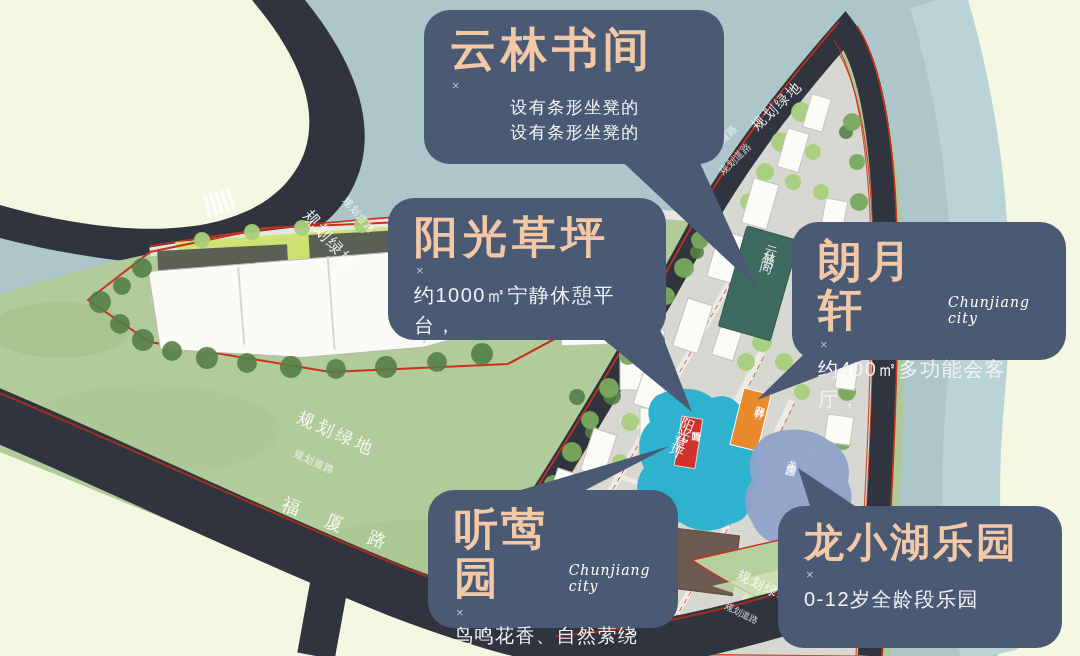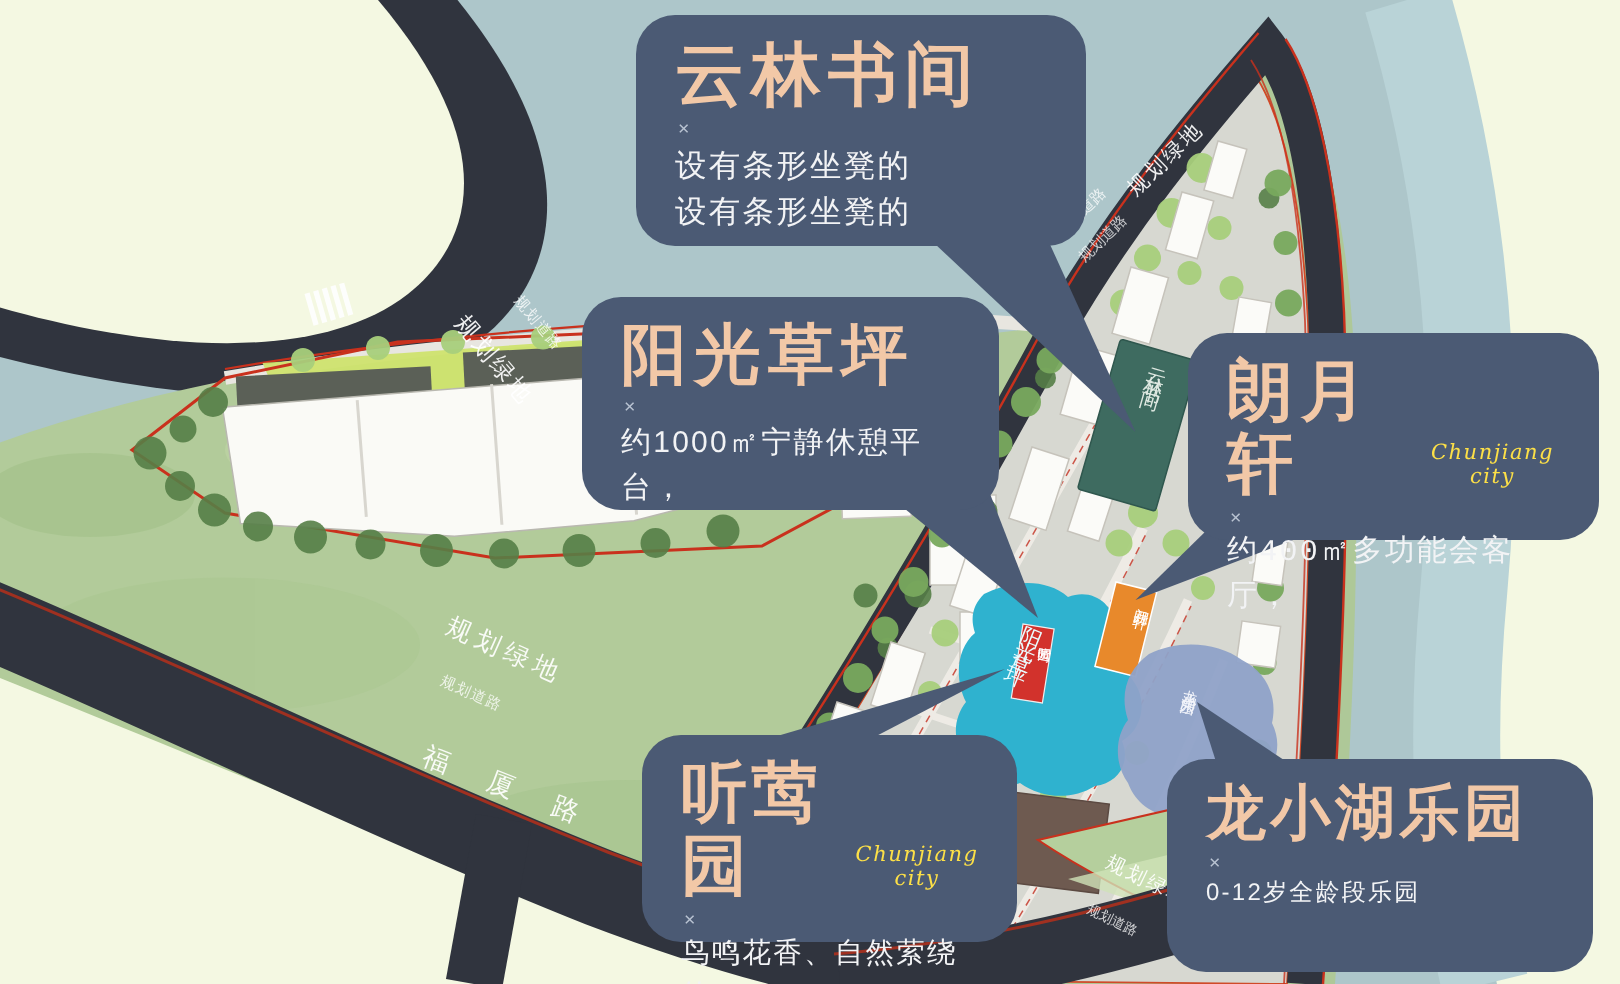--- a/index.html
+++ b/index.html
@@ -26,30 +26,30 @@
   #z-sunlawn  {left:686px;top:406px;font-size:14px;letter-spacing:9px;transform:rotate(22deg);color:#eafcff;}
   #z-langyue  {left:756px;top:396px;font-size:10px;letter-spacing:2px;transform:rotate(14deg);}
   #z-tingying {left:691px;top:423px;font-size:9px;letter-spacing:1px;transform:rotate(8deg);}
   #z-longxiaohu{left:788px;top:450px;font-size:10px;letter-spacing:2px;transform:rotate(13deg);color:#f2f4fa;}
 
   
   .callout{position:absolute;background:#4b5a74;border-radius:26px;color:#f2f3f5;
            box-sizing:border-box;padding:14px 24px 12px 26px;}
   .callout .title-row{display:flex;align-items:flex-end;gap:12px;}
   .callout .title{font-weight:bold;color:#f2c8a7;letter-spacing:5px;line-height:1.12;}
-  .callout .wm{font-family:"DejaVu Serif",serif;font-style:italic;color:#fde047;
-               font-size:14px;padding-bottom:9px;letter-spacing:1px;text-align:center;}
+  .callout .wm{font-family:"DejaVu Serif",serif;font-style:italic;color:#ffffff;
+               font-size:14px;padding-bottom:9px;letter-spacing:1px;}
   .callout .xmark{color:#b9c3d2;font-size:13px;line-height:1;margin:3px 0 3px 2px;}
   .callout .line{letter-spacing:1.5px;line-height:1.5;}
 
-  #c1{left:424px;top:10px;width:300px;height:154px;}   #c1 .title{font-size:46px;} #c1 .line{font-size:21px;}
+  #c1{left:424px;top:10px;width:300px;height:154px;}   #c1 .title{font-size:46px;} #c1 .line{font-size:17px;text-align:center;}
   #c2{left:388px;top:198px;width:278px;height:142px;}  #c2 .title{font-size:44px;} #c2 .line{font-size:20px;}
-  #c3{left:792px;top:222px;width:274px;height:138px;}  #c3 .title{font-size:44px;} #c3 .line{font-size:20px;font-family:Liberation Mono, monospace;}
+  #c3{left:792px;top:222px;width:274px;height:138px;}  #c3 .title{font-size:44px;} #c3 .line{font-size:20px;}
   #c4{left:428px;top:490px;width:250px;height:138px;}  #c4 .title{font-size:44px;letter-spacing:3px;} #c4 .line{font-size:19px;}
-  #c5{left:778px;top:506px;width:284px;height:142px;}  #c5 .title{font-size:40px;letter-spacing:3px;} #c5 .line{font-size:16px;}
+  #c5{left:778px;top:506px;width:284px;height:142px;}  #c5 .title{font-size:40px;letter-spacing:3px;} #c5 .line{font-size:20px;}
 </style>
 </head>
 <body>
 
 <div class="stage">
 
   <svg class="map" width="1080" height="656" viewBox="0 0 1080 656">
 
     <rect width="1080" height="656" fill="#adc6ca"></rect>
 

